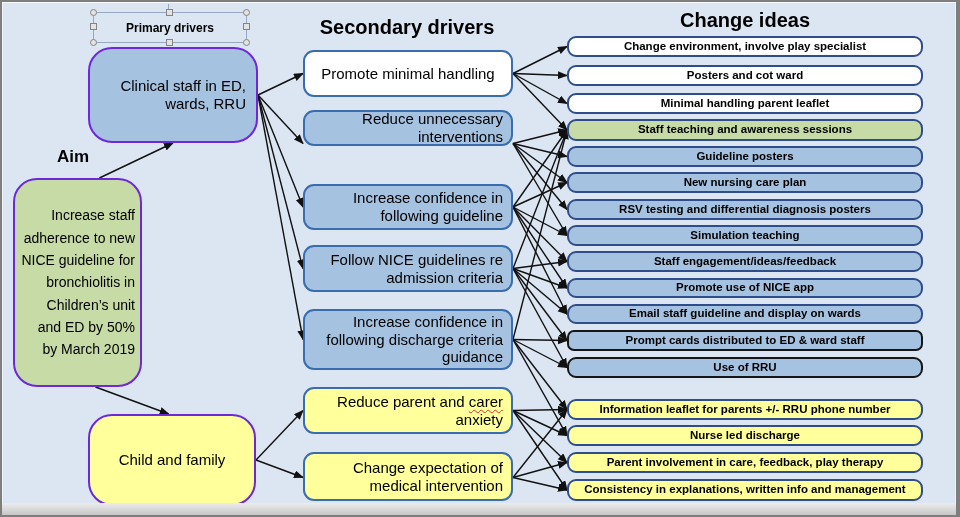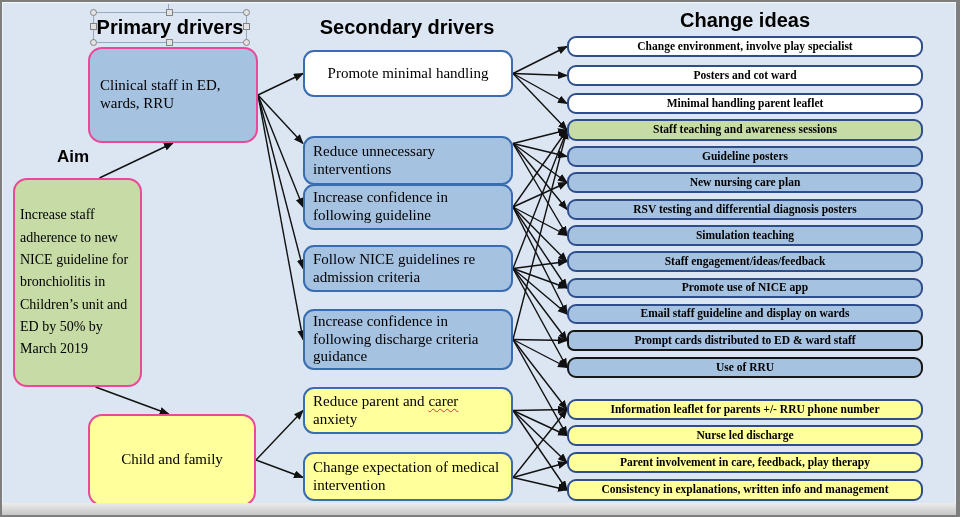--- a/index.html
+++ b/index.html
@@ -3,36 +3,36 @@
 <meta charset="utf-8">
 <style>
   html,body{margin:0;padding:0;background:#c9c9c9;}
   .frame{position:relative;width:960px;height:517px;background:#7e7e7e;overflow:hidden;
          font-family:"Liberation Sans",sans-serif;}
   .slide{position:absolute;left:2px;top:2px;width:954px;height:501px;background:#dce6f2;
          box-shadow:inset 0 1px 0 #f7fafd, inset 1px 0 0 #eef3fa, inset -1px 0 0 #eef3fa;}
   .strip{position:absolute;left:2px;top:503px;width:954px;height:12px;
          background:linear-gradient(#ececec,#c6c6c6);}
   .box{position:absolute;box-sizing:border-box;display:flex;align-items:center;justify-content:center;
-       text-align:left;color:#000;line-height:1.18;font-family:Liberation Serif, serif;}
-  .round-lg{border:2px solid #ec4899;border-radius:14px;}
+       text-align:right;color:#000;line-height:1.18;}
+  .round-lg{border:2px solid #6d28d9;border-radius:24px;}
   .round-md{border:2px solid #3a6db0;border-radius:11px;font-size:15px;padding:16px 8px;}
   .idea{border:2px solid #2e4d8a;border-radius:9px;font-size:11.5px;font-weight:bold;padding:0 6px;}
   .idea.black-border{border-color:#161616;}
   .fill-blue{background:#a6c2e1;}
   .fill-green{background:#c6dba6;}
   .fill-yellow{background:#ffff9b;}
   .fill-white{background:#ffffff;}
   .hdr{position:absolute;font-weight:bold;font-size:20px;text-align:center;color:#000;}
   .aim-lbl{position:absolute;font-weight:bold;font-size:17px;color:#000;}
   .misspell{text-decoration:underline wavy #e23030 1px;text-underline-offset:2px;}
   #arrows{position:absolute;left:0;top:0;width:954px;height:501px;pointer-events:none;}
   
   .sel-box{position:absolute;left:91px;top:10px;width:152px;height:29px;border:1px solid #97a9c0;
-           display:flex;align-items:center;justify-content:center;font-weight:bold;font-size:20px;}
+           display:flex;align-items:center;justify-content:center;font-weight:bold;font-size:12px;}
   .rot-line{position:absolute;left:166px;top:2px;width:1px;height:8px;background:#97a9c0;}
   .h{position:absolute;width:7px;height:7px;background:#e3e3e3;border:1px solid #848484;box-sizing:border-box;}
   .h.circ{border-radius:50%;}
 </style>
 </head>
 <body>
 
 <div class="frame">
   <div class="slide" id="slide">
 
@@ -108,21 +108,21 @@
     <div class="box round-lg fill-blue" id="box-p1" style="left:86px;top:45px;width:170px;height:96px;font-size:15px;padding:2px 10px;">
       <span>Clinical staff in ED, wards, RRU</span>
     </div>
     <div class="box round-lg fill-yellow" id="box-p2" style="left:86px;top:412px;width:168px;height:92px;font-size:15px;padding:2px 10px;">
       <span>Child and family</span>
     </div>
 
     <div class="box round-md fill-white" id="box-s1" style="left:301px;top:48px;width:210px;height:47px;">
       <span>Promote minimal handling</span>
     </div>
-    <div class="box round-md fill-blue" id="box-s2" style="left:301px;top:134px;width:210px;height:49px;">
+    <div class="box round-md fill-blue" id="box-s2" style="left:301px;top:108px;width:210px;height:36px;">
       <span>Reduce unnecessary interventions</span>
     </div>
     <div class="box round-md fill-blue" id="box-s3" style="left:301px;top:182px;width:210px;height:46px;">
       <span>Increase confidence in following guideline</span>
     </div>
     <div class="box round-md fill-blue" id="box-s4" style="left:301px;top:243px;width:210px;height:47px;">
       <span>Follow NICE guidelines re admission criteria</span>
     </div>
     <div class="box round-md fill-blue" id="box-s5" style="left:301px;top:307px;width:210px;height:61px;">
       <span>Increase confidence in following discharge criteria guidance</span>

